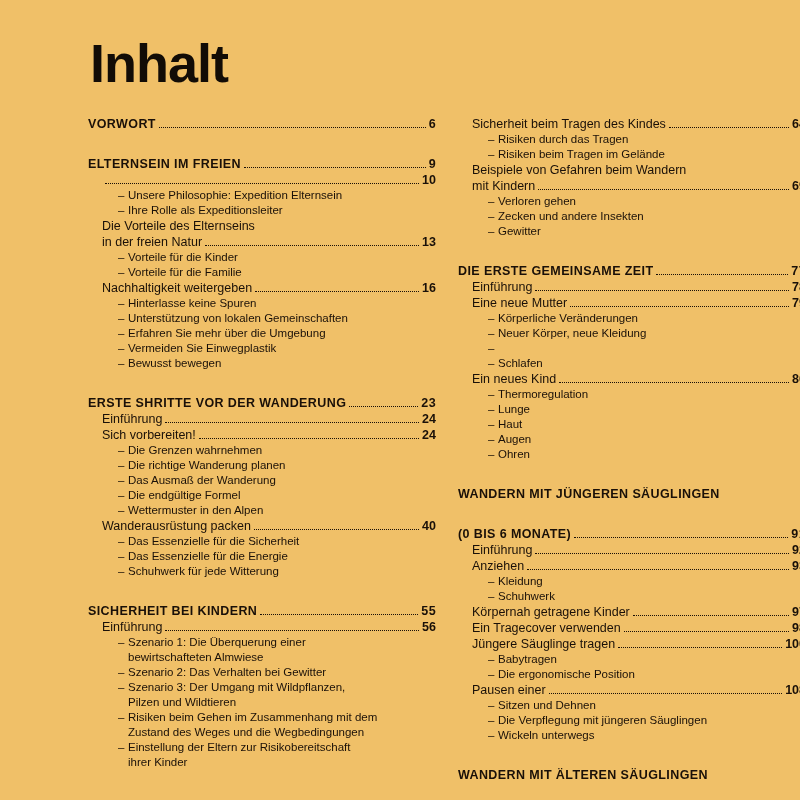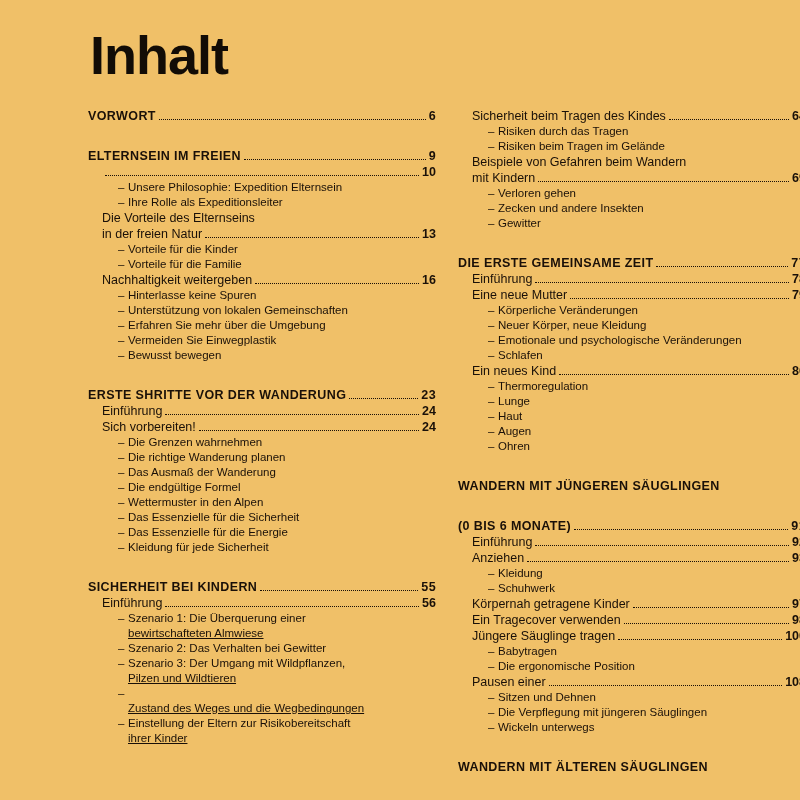--- a/index.html
+++ b/index.html
@@ -12,21 +12,21 @@
     background: #f0c068;
     font-family: "Liberation Sans", sans-serif;
     color: #1a1008;
     overflow: hidden;
   }
   .page {
     position: relative;
     width: 774px;
     height: 800px;
     box-sizing: border-box;
-    padding: 20px 30px 10px 30px;
+    padding: 28px 30px 10px 30px;
   }
   .title {
     font-size: 54px;
     font-weight: bold;
     letter-spacing: -1px;
     line-height: 1;
     margin: 8px 0 26px 60px;
     color: #120c06;
   }
   .columns {
@@ -96,21 +96,20 @@
     width: 10px;
     flex: 0 0 10px;
   }
   .lvl2 .label {
     white-space: normal;
   }
   .lvl2b {
     font-size: 11.5px;
     margin-left: 40px;
     width: calc(100% - 40px);
-    text-decoration: underline;
   }
 </style>
 </head>
 <body>
 
 <div class="page">
   <div class="title">Inhalt</div>
   <div class="columns">
     <div class="col left">
         <div class="row lvl0 first">
@@ -219,33 +218,38 @@
         <div class="row lvl2">
           <span class="dash">–</span>
           <span class="label">Die endgültige Formel</span>
           <span class="dots nodots"></span>
         </div>
         <div class="row lvl2">
           <span class="dash">–</span>
           <span class="label">Wettermuster in den Alpen</span>
           <span class="dots nodots"></span>
         </div>
+        <div class="row lvl1">
+          <span class="label">Wanderausrüstung packen</span>
+          <span class="dots"></span>
+          <span class="pg">40</span>
+        </div>
         <div class="row lvl2">
           <span class="dash">–</span>
           <span class="label">Das Essenzielle für die Sicherheit</span>
           <span class="dots nodots"></span>
         </div>
         <div class="row lvl2">
           <span class="dash">–</span>
           <span class="label">Das Essenzielle für die Energie</span>
           <span class="dots nodots"></span>
         </div>
         <div class="row lvl2">
           <span class="dash">–</span>
-          <span class="label">Kleidung für jede Sicherheit</span>
+          <span class="label">Schuhwerk für jede Witterung</span>
           <span class="dots nodots"></span>
         </div>
         <div class="row lvl0">
           <span class="label">SICHERHEIT BEI KINDERN</span>
           <span class="dots"></span>
           <span class="pg">55</span>
         </div>
         <div class="row lvl1">
           <span class="label">Einführung</span>
           <span class="dots"></span>
@@ -269,20 +273,21 @@
           <span class="dash">–</span>
           <span class="label">Szenario 3: Der Umgang mit Wildpflanzen,</span>
           <span class="dots nodots"></span>
         </div>
         <div class="row lvl2b">
           <span class="label">Pilzen und Wildtieren</span>
           <span class="dots nodots"></span>
         </div>
         <div class="row lvl2">
           <span class="dash">–</span>
+          <span class="label">Risiken beim Gehen im Zusammenhang mit dem</span>
           <span class="dots nodots"></span>
         </div>
         <div class="row lvl2b">
           <span class="label">Zustand des Weges und die Wegbedingungen</span>
           <span class="dots nodots"></span>
         </div>
         <div class="row lvl2">
           <span class="dash">–</span>
           <span class="label">Einstellung der Eltern zur Risikobereitschaft</span>
           <span class="dots nodots"></span>
@@ -352,21 +357,20 @@
           <span class="label">Körperliche Veränderungen</span>
           <span class="dots nodots"></span>
         </div>
         <div class="row lvl2">
           <span class="dash">–</span>
           <span class="label">Neuer Körper, neue Kleidung</span>
           <span class="dots nodots"></span>
         </div>
         <div class="row lvl2">
           <span class="dash">–</span>
-          <span class="label">Emotionale und psychologische Veränderungen</span>
           <span class="dots nodots"></span>
         </div>
         <div class="row lvl2">
           <span class="dash">–</span>
           <span class="label">Schlafen</span>
           <span class="dots nodots"></span>
         </div>
         <div class="row lvl1">
           <span class="label">Ein neues Kind</span>
           <span class="dots"></span>

